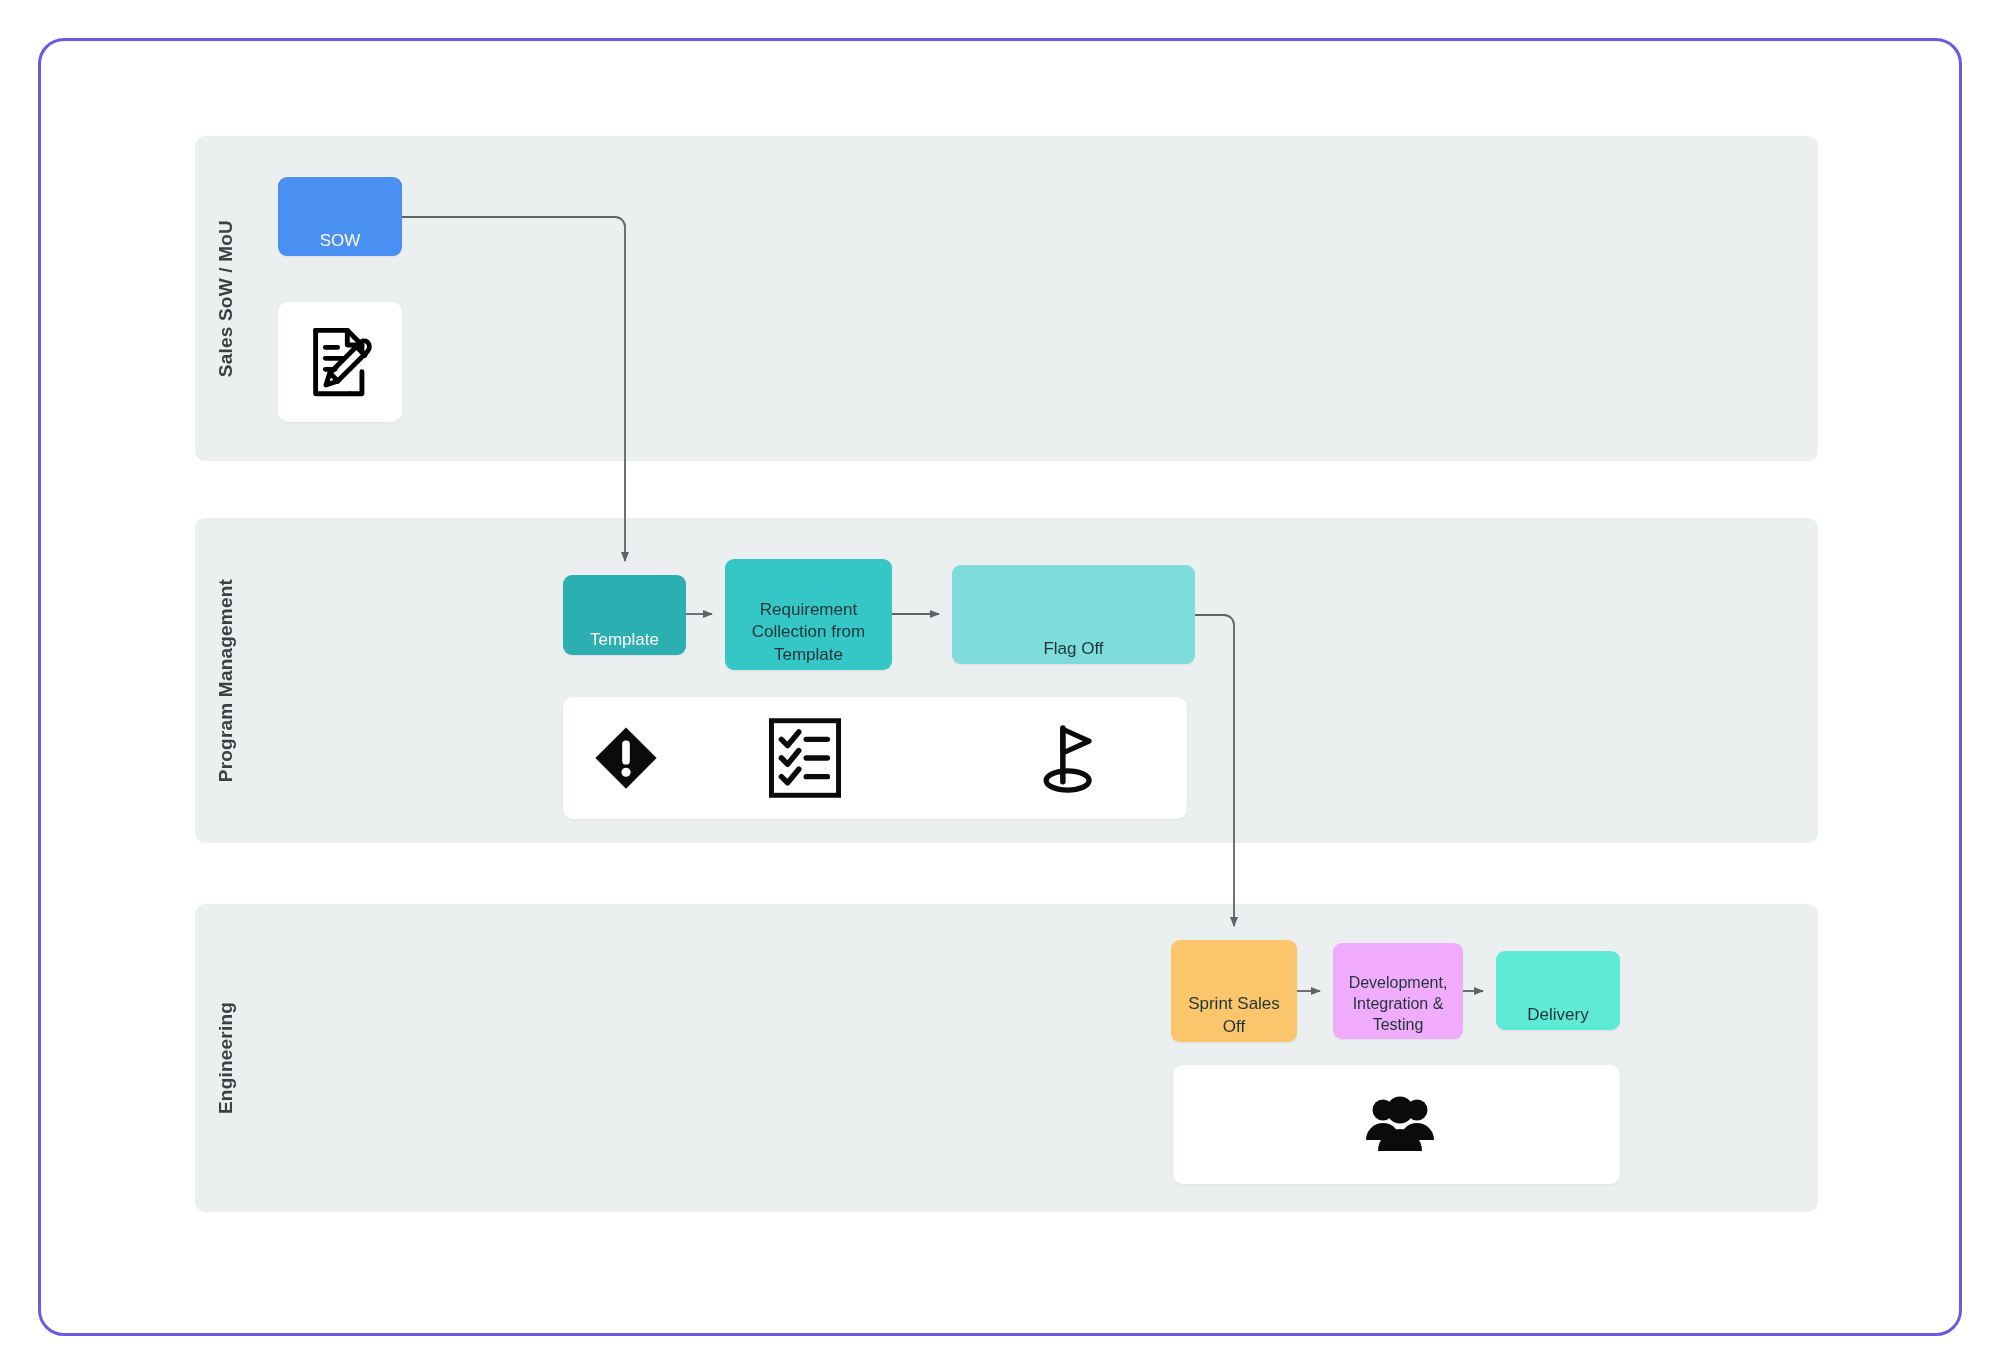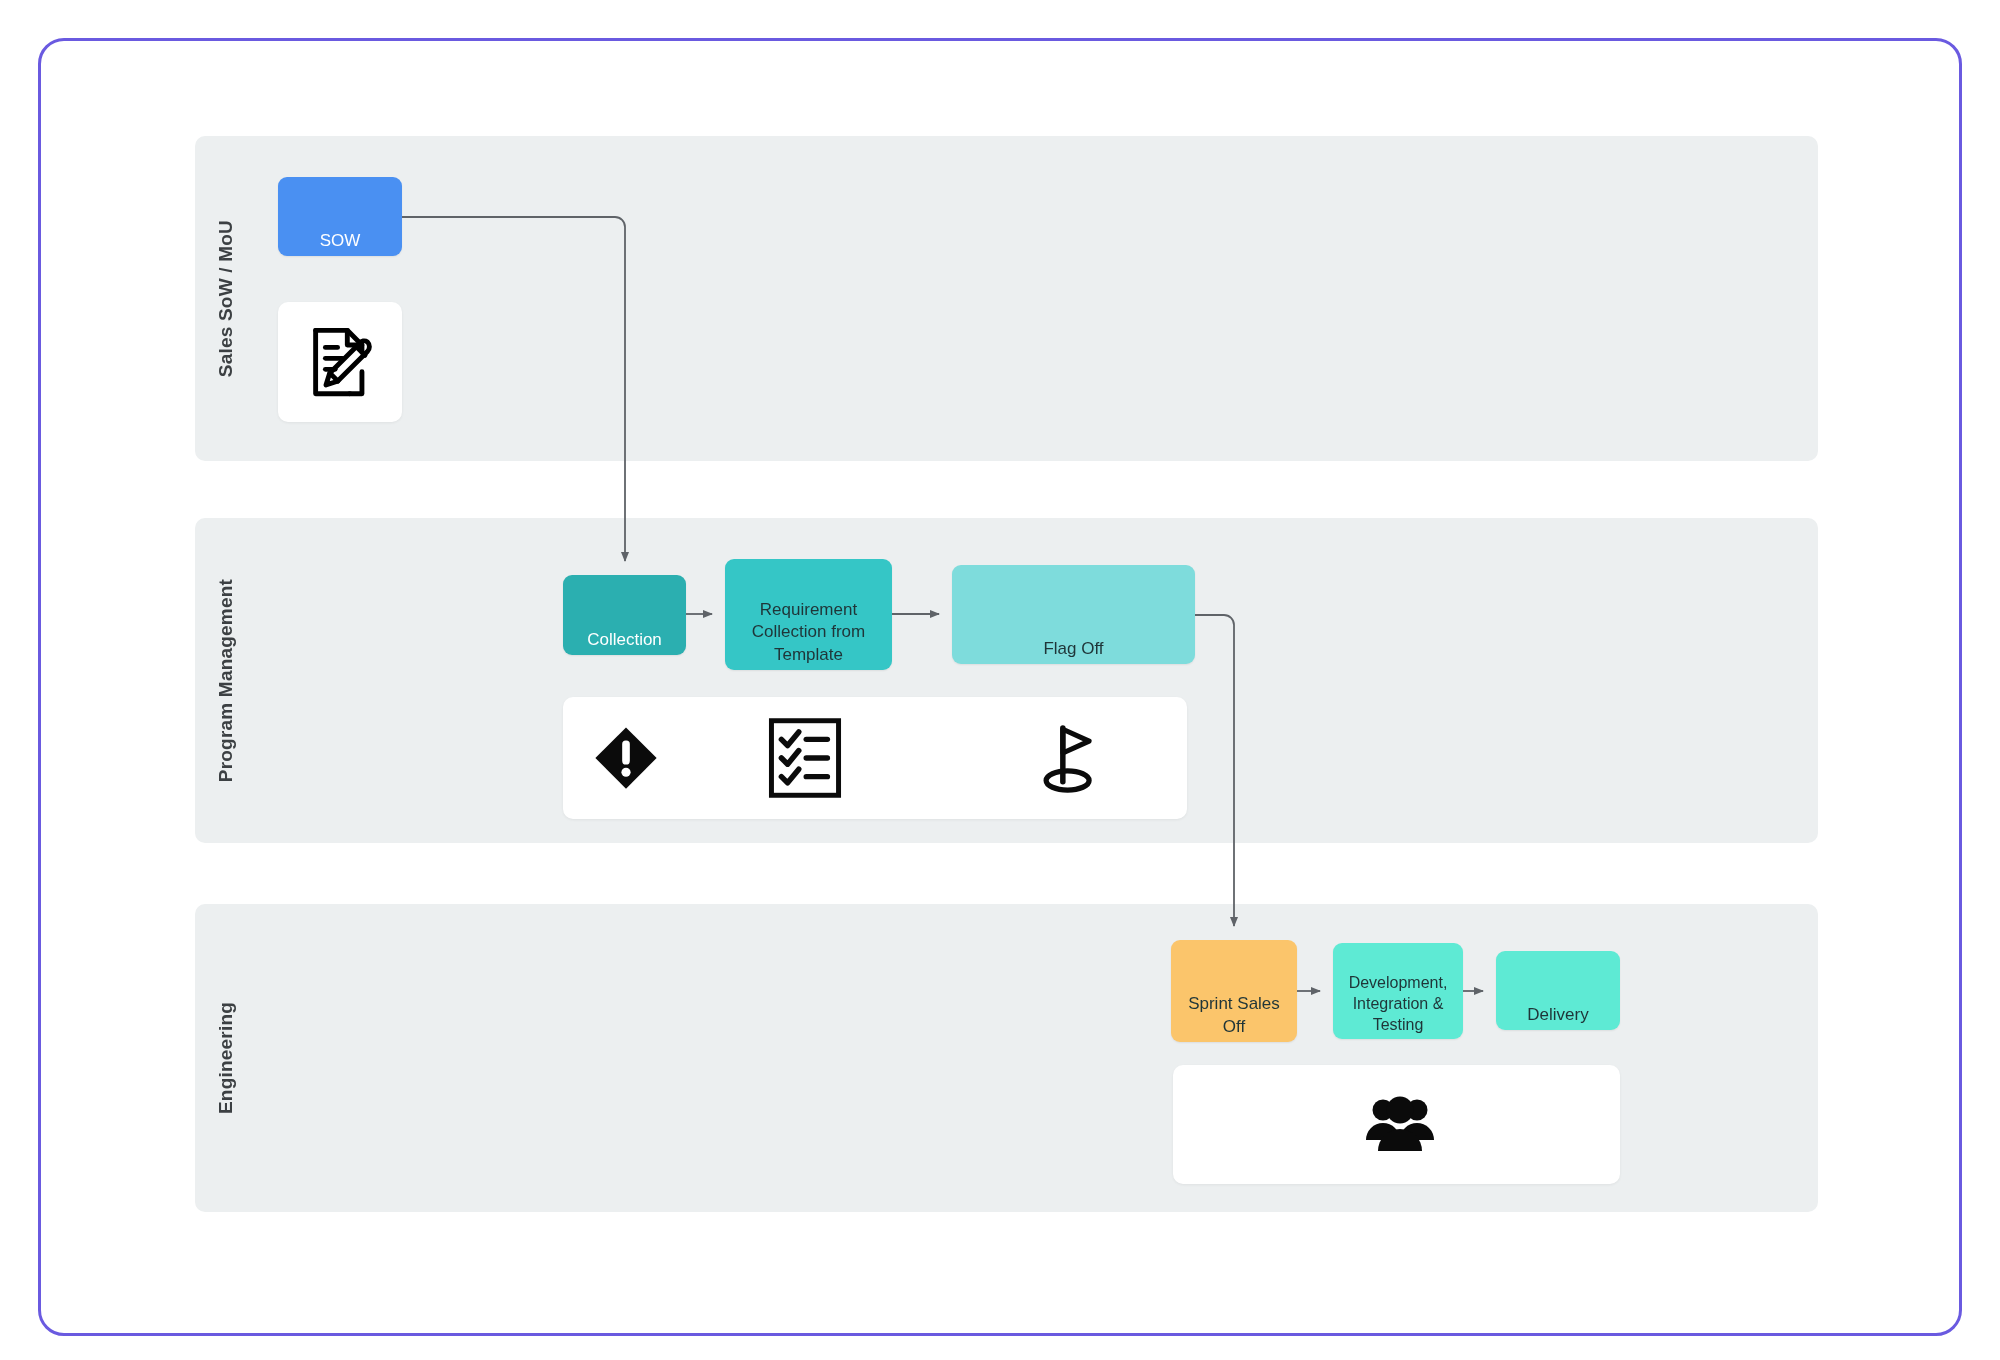--- a/index.html
+++ b/index.html
@@ -124,21 +124,21 @@
     </svg>
   </div>
 
   <div class="lane" style="left:195px; top:518px; width:1623px; height:325px;">
     <div class="lane-label">
       <span>Program Management</span>
     </div>
   </div>
 
   <div class="node light-text" style="left:563px; top:575px; width:123px; height:80px; background:#2bafb0;">
-    <span>Collection</span>
+    <span>Template</span>
   </div>
 
   <div class="node dark-text" style="left:952px; top:565px; width:243px; height:99px; background:#7edcdc;">
     <span>Flag Off</span>
   </div>
 
   <div class="node dark-text" style="left:725px; top:559px; width:167px; height:111px; background:#35c6c6;">
     <span>Requirement Collection from Template</span>
   </div>
 
@@ -175,21 +175,21 @@
   <div class="lane" style="left:195px; top:904px; width:1623px; height:308px;">
     <div class="lane-label">
       <span>Engineering</span>
     </div>
   </div>
 
   <div class="node dark-text" style="left:1171px; top:940px; width:126px; height:102px; background:#fbc56b;">
     <span>Sprint Sales Off</span>
   </div>
 
-  <div class="node dark-text" style="left:1333px; top:943px; width:130px; height:96px; background:#5eead4; font-size:16px;">
+  <div class="node dark-text" style="left:1333px; top:943px; width:130px; height:96px; background:#f0abfc; font-size:16px;">
     <span>Development, Integration &amp; Testing</span>
   </div>
 
   <div class="node dark-text" style="left:1496px; top:951px; width:124px; height:79px; background:#5eead4;">
     <span>Delivery</span>
   </div>
 
   <div class="icon-card" style="left:1173px; top:1065px; width:447px; height:119px;">
   </div>
   <div class="icon-slot" style="left:1355px; top:1085px; width:90px; height:80px;">

